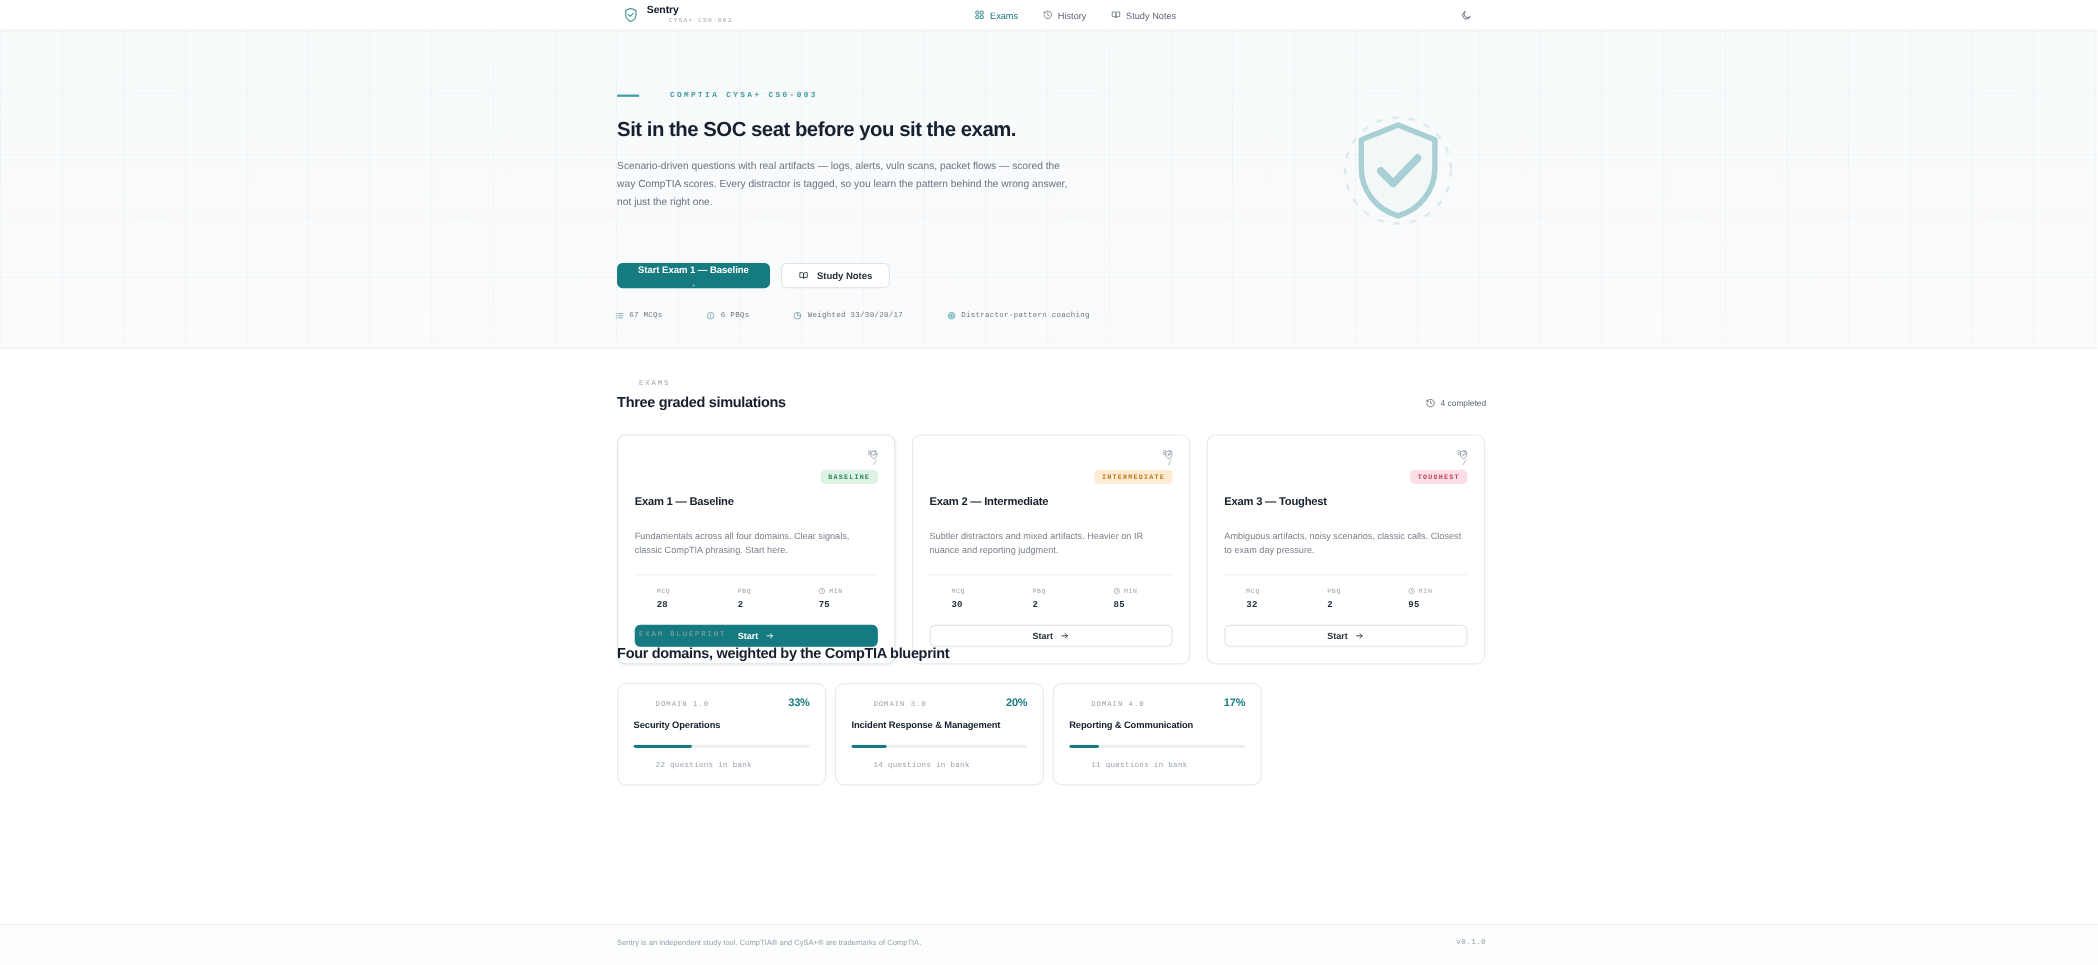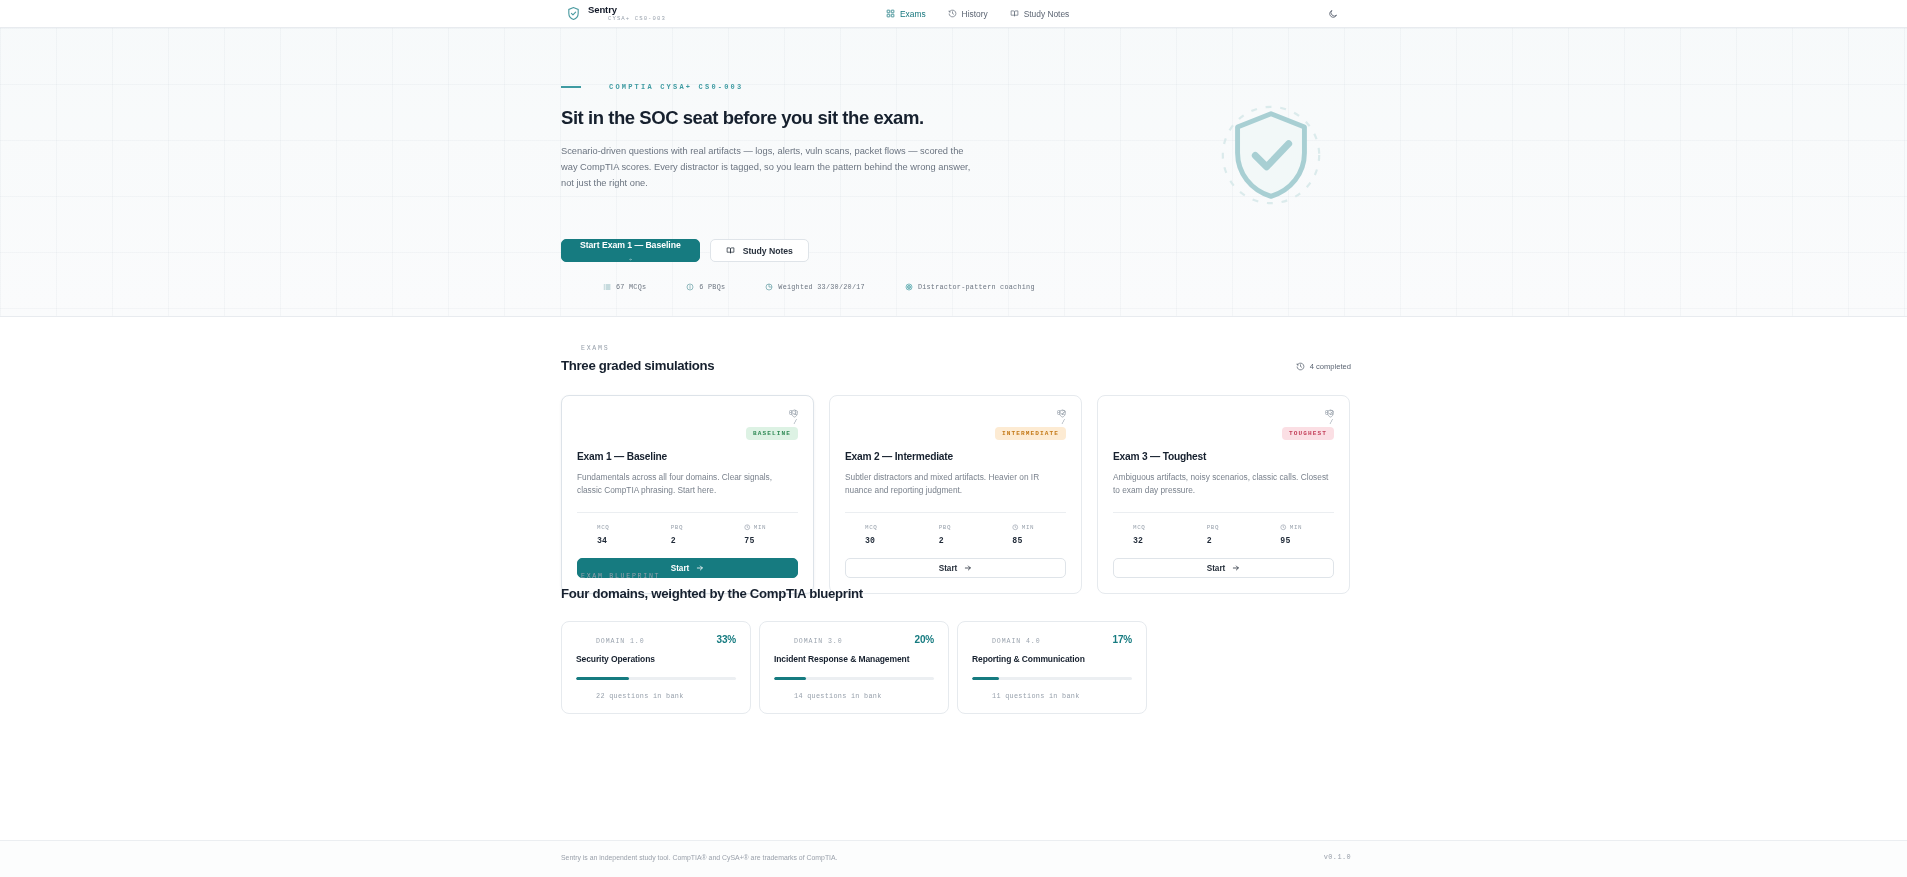--- a/index.html
+++ b/index.html
@@ -101,21 +101,21 @@
   .btn-primary {
     background: #167b80; color: #ffffff; padding: 0 18px;
     border: 1px solid #167b80;
     flex-direction: column;
   }
   .btn-ghost {
     background: #ffffff; color: #28313d; padding: 0 15px;
     border: 1px solid #dfe4e9;
   }
   .hero-stats {
-    position: absolute; left: 583px; top: 255px;
+    position: absolute; left: 539px; top: 255px;
     display: flex; align-items: center; gap: 20px;
   }
   .stat { display: flex; align-items: center; gap: 5px; font-size: 6.8px; color: #6c7581; letter-spacing: 0.25px; }
   .stat svg { display: block; }
   .hero-art {
     position: absolute; left: 1212px; top: 68px;
     width: 118px; height: 118px;
   }
 
   
@@ -137,21 +137,21 @@
   .exam-num { font-size: 6.8px; color: #9aa3ae; letter-spacing: 0.6px; }
   .badge {
     font-size: 6.1px; font-weight: 700; letter-spacing: 1.1px;
     padding: 3px 7px; border-radius: 4px;
   }
   .badge-baseline { background: #ddf2e4; color: #2f8a55; }
   .badge-intermediate { background: #fdebd3; color: #c47a19; }
   .badge-toughest { background: #fbdfe4; color: #c4425c; }
   .card-check { position: absolute; right: 14px; top: 13px; }
   .exam-name { font-size: 10.2px; font-weight: 700; color: #16202e; margin-top: 11px; letter-spacing: -0.2px; }
-  .exam-desc { font-size: 8.3px; line-height: 1.62; color: #7a828d; margin-top: 9px; min-height: 27px; }
+  .exam-desc { font-size: 8.3px; line-height: 1.62; color: #7a828d; margin-top: 19px; min-height: 27px; }
   .exam-divider { height: 1px; background: #ebeef1; margin: 14px 0 11px 0; }
   .metrics { display: flex; }
   .metric { width: 33.33%; }
   .metric-label { font-size: 5.9px; color: #9aa3ae; letter-spacing: 0.6px; display: flex; align-items: center; gap: 3px; }
   .metric-value { font-size: 8.2px; font-weight: 700; color: #1f2937; margin-top: 5px; letter-spacing: 0.2px; }
   .start-btn {
     margin-top: 13px; height: 20px; width: 100%;
     display: flex; align-items: center; justify-content: center; gap: 7px;
     border-radius: 5px; font-size: 8.2px; font-weight: 700; cursor: pointer;
   }
@@ -328,21 +328,21 @@
           <span class="exam-num mono">01</span>
           <span class="exam-num mono">/</span>
           <span class="badge badge-baseline mono">BASELINE</span>
         </div>
         <div class="exam-name">Exam 1 — Baseline</div>
         <div class="exam-desc">Fundamentals across all four domains. Clear signals, classic CompTIA phrasing. Start here.</div>
         <div class="exam-divider"></div>
         <div class="metrics">
           <div class="metric">
             <div class="metric-label mono">MCQ</div>
-            <div class="metric-value mono">34</div>
+            <div class="metric-value mono">28</div>
           </div>
           <div class="metric">
             <div class="metric-label mono">PBQ</div>
             <div class="metric-value mono">2</div>
           </div>
           <div class="metric">
             <div class="metric-label mono">
               <svg width="6.5" height="6.5" viewBox="0 0 24 24" fill="none" stroke="#9aa3ae" stroke-width="2.4">
                 <circle cx="12" cy="12" r="9"></circle>
                   <path d="M12 7v5.2l3.2 2" stroke-linecap="round"></path>

